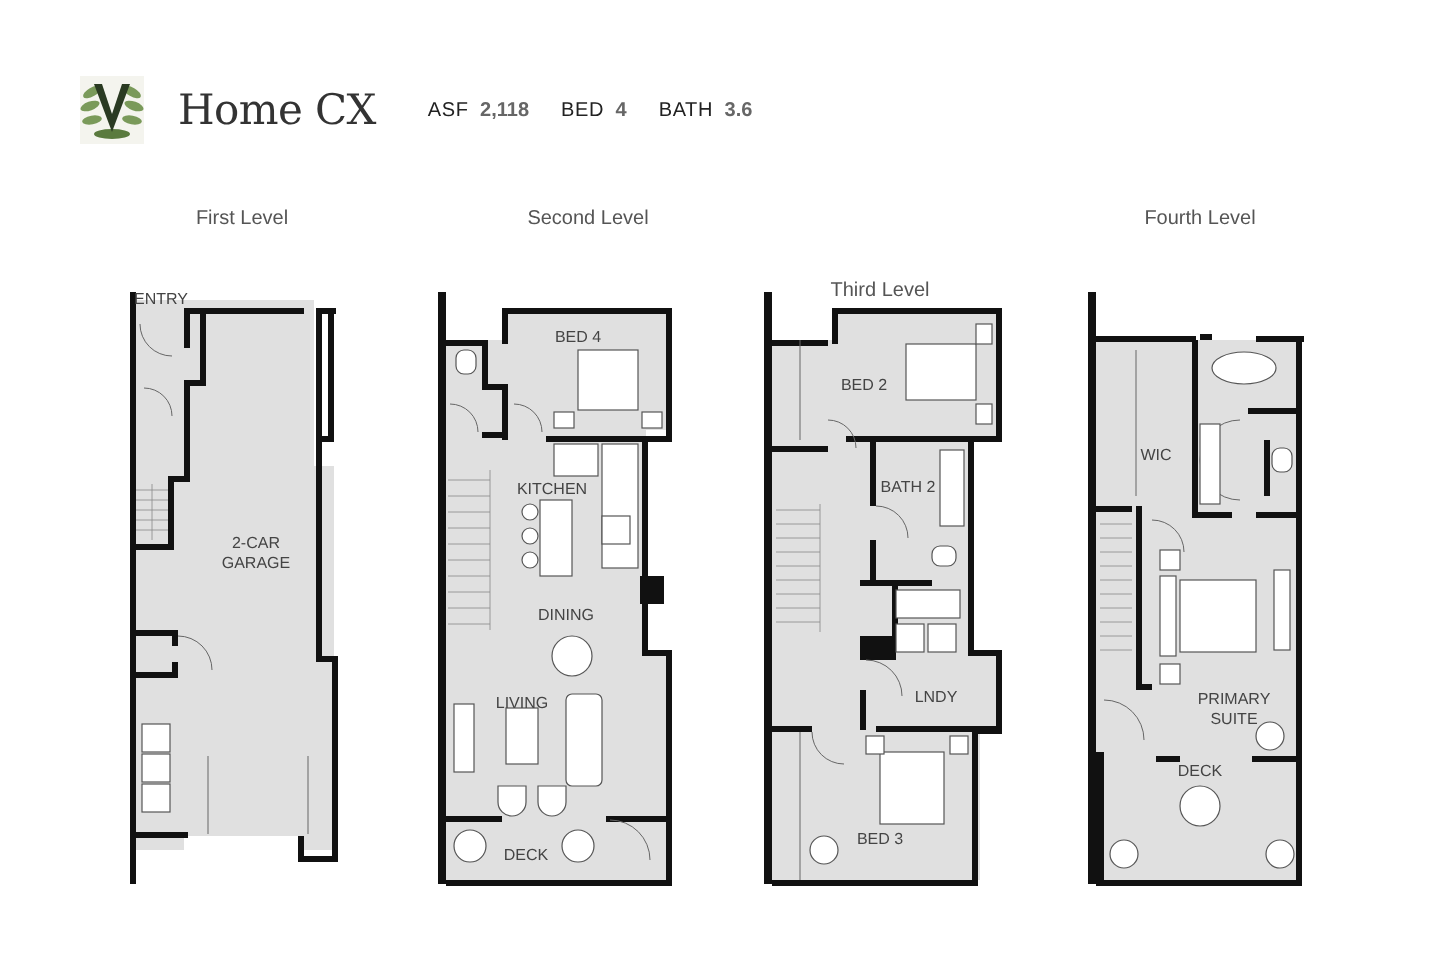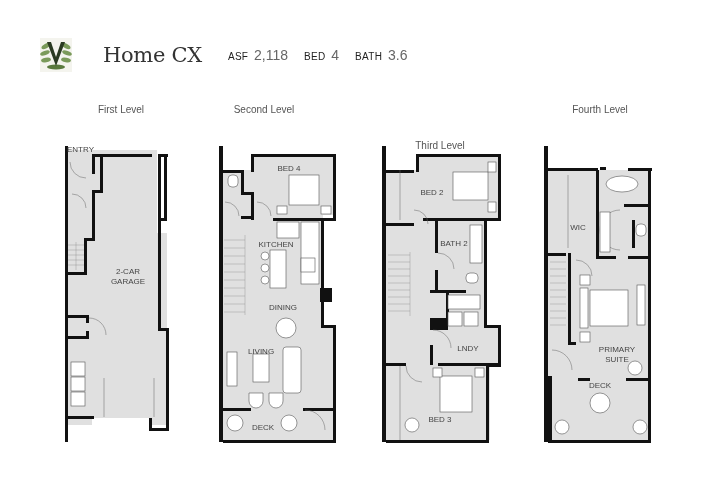--- a/index.html
+++ b/index.html
@@ -1,23 +1,23 @@
 <!DOCTYPE html>
 <html><head>
 <meta charset="utf-8">
 <style>
   html, body { margin: 0; padding: 0; background: #ffffff; }
   body { width: 720px; height: 486px; position: relative; overflow: hidden; font-family: "Liberation Sans", sans-serif; }
   .header { position: absolute; left: 40px; top: 37px; height: 36px; display: flex; align-items: center; }
   .logo { width: 32px; height: 34px; }
-  .title { font-family: "DejaVu Serif", serif; font-size: 21px; color: #333; margin-left: 31px; letter-spacing: -0.3px; }
+  .title { font-family: "DejaVu Serif", serif; font-size: 21px; color: #333; margin-left: 17px; letter-spacing: -0.3px; }
   .stats { display: flex; align-items: center; margin-left: 26px; font-size: 10px; color: #555; }
   .stat { margin-right: 16px; white-space: nowrap; }
   .stat-label { font-weight: normal; color: #222; letter-spacing: 0.3px; margin-right: 3px; }
-  .stat-value { font-size: 14px; color: #666; }
+  .stat-value { font-size: 10px; color: #666; font-weight: bold; }
   .level-label { position: absolute; top: 104px; font-size: 10px; color: #555; text-align: center; width: 120px; }
   .plan { position: absolute; top: 140px; }
   svg text { font-family: "Liberation Sans", sans-serif; font-size: 8px; fill: #444; }
   .room { fill: #e0e0e0; }
   .wall { fill: #111; }
   .furn { fill: #fff; stroke: #555; stroke-width: 0.6; }
   .thin { fill: none; stroke: #666; stroke-width: 0.5; }
   .stairs line { stroke: #888; stroke-width: 0.4; }
 </style>
 </head>
@@ -48,21 +48,21 @@
       <span class="stat-value">4</span>
     </span>
     <span class="stat">
       <span class="stat-label">BATH</span>
       <span class="stat-value">3.6</span>
     </span>
   </div>
 </div>
 
 <div class="level-label" style="left:61px;">First Level</div>
-<div class="level-label" style="left:204px;">Second Level</div>
+<div class="level-label" style="left:234px;">Second Level</div>
 <div class="level-label" style="left:380px;margin-top:36px;">Third Level</div>
 <div class="level-label" style="left:540px;">Fourth Level</div>
 
 <svg class="plan" style="left:62px;" width="120" height="305" viewBox="0 0 120 305">
   <path class="room" d="M5 10 L95 10 L95 93 L105 93 L105 285 L90 285 L90 278 L30 278 L30 285 L5 285 Z"></path>
   <g class="wall">
     <rect x="3" y="6" width="3" height="296"></rect>
     <rect x="30" y="14" width="60" height="3"></rect>
     <rect x="96" y="14" width="3" height="65"></rect>
     <rect x="96" y="14" width="10" height="3"></rect>

